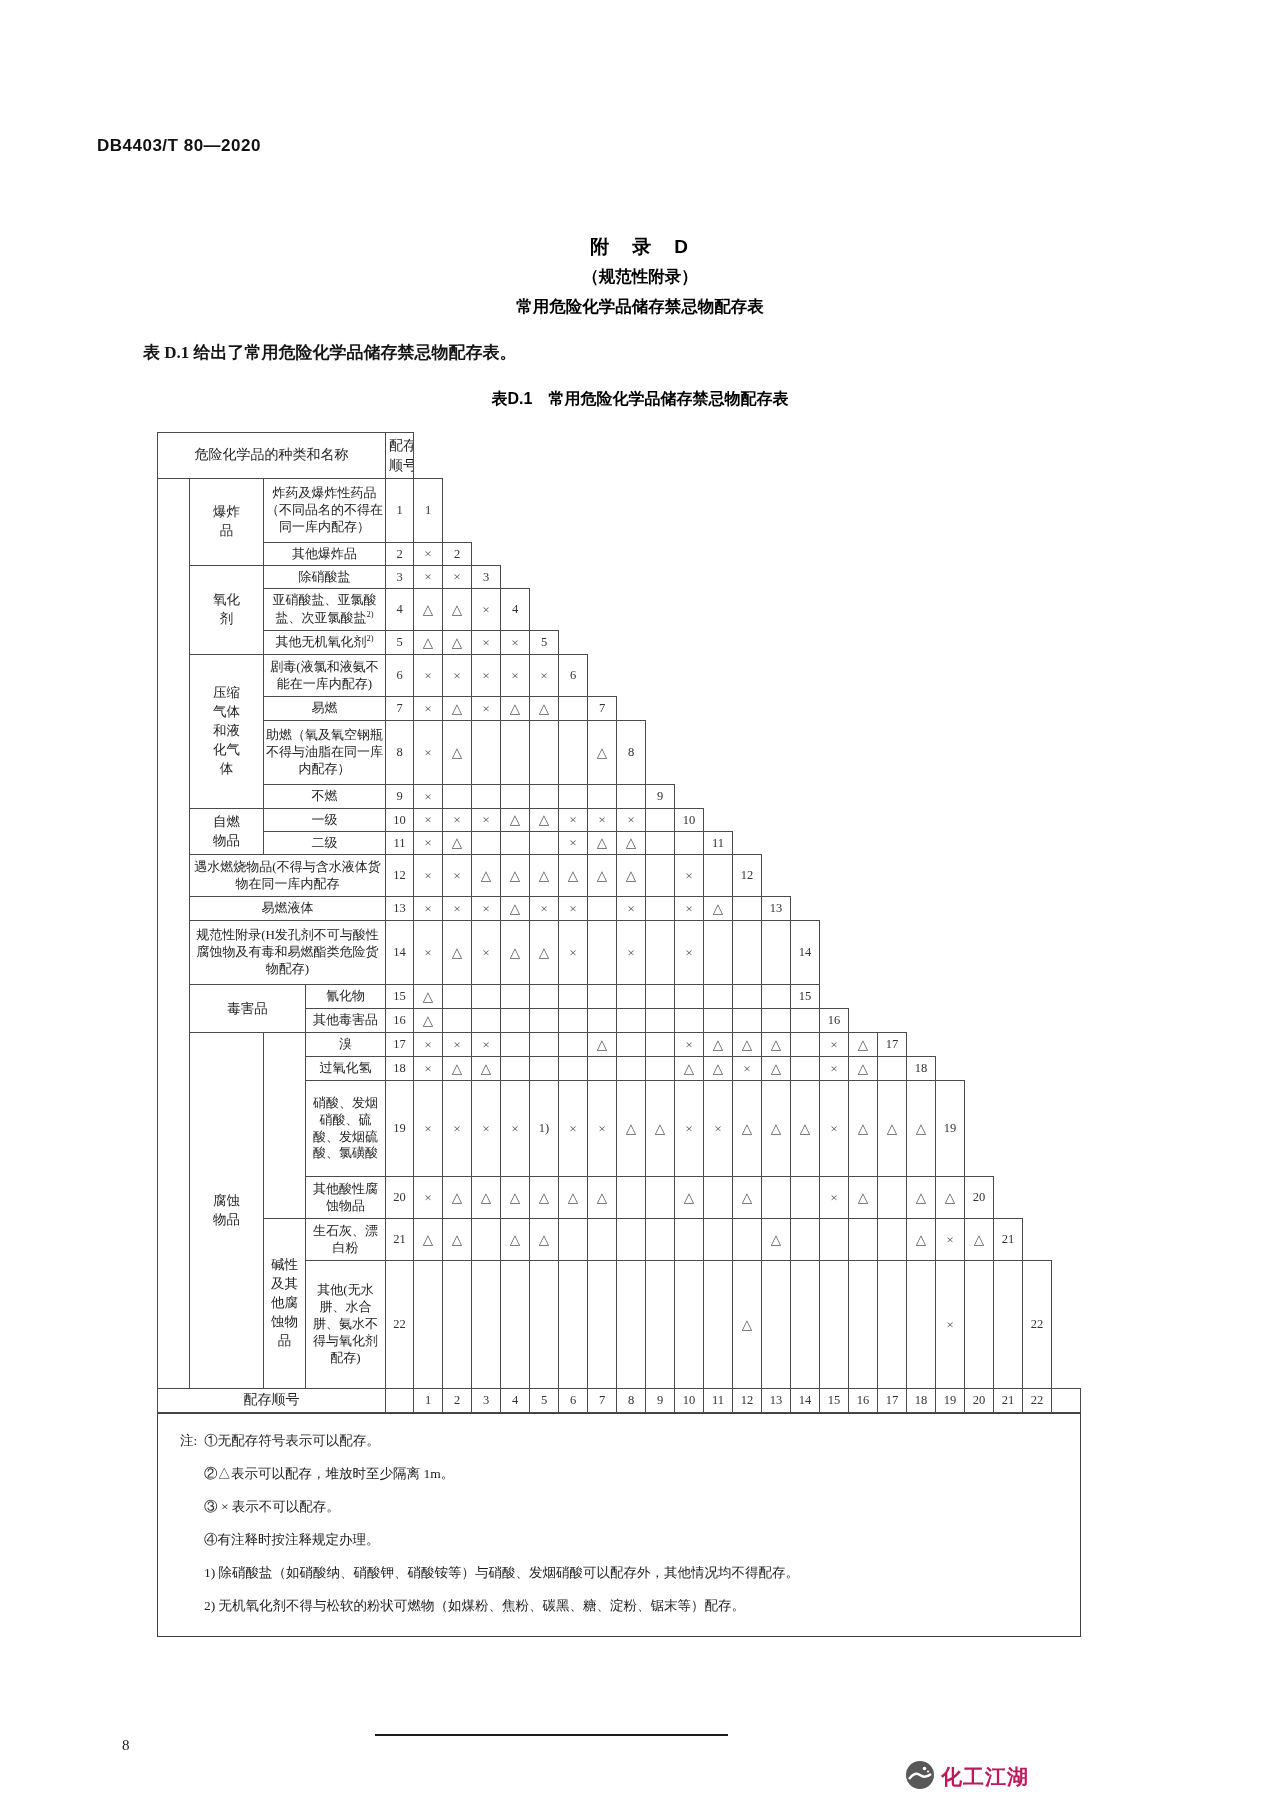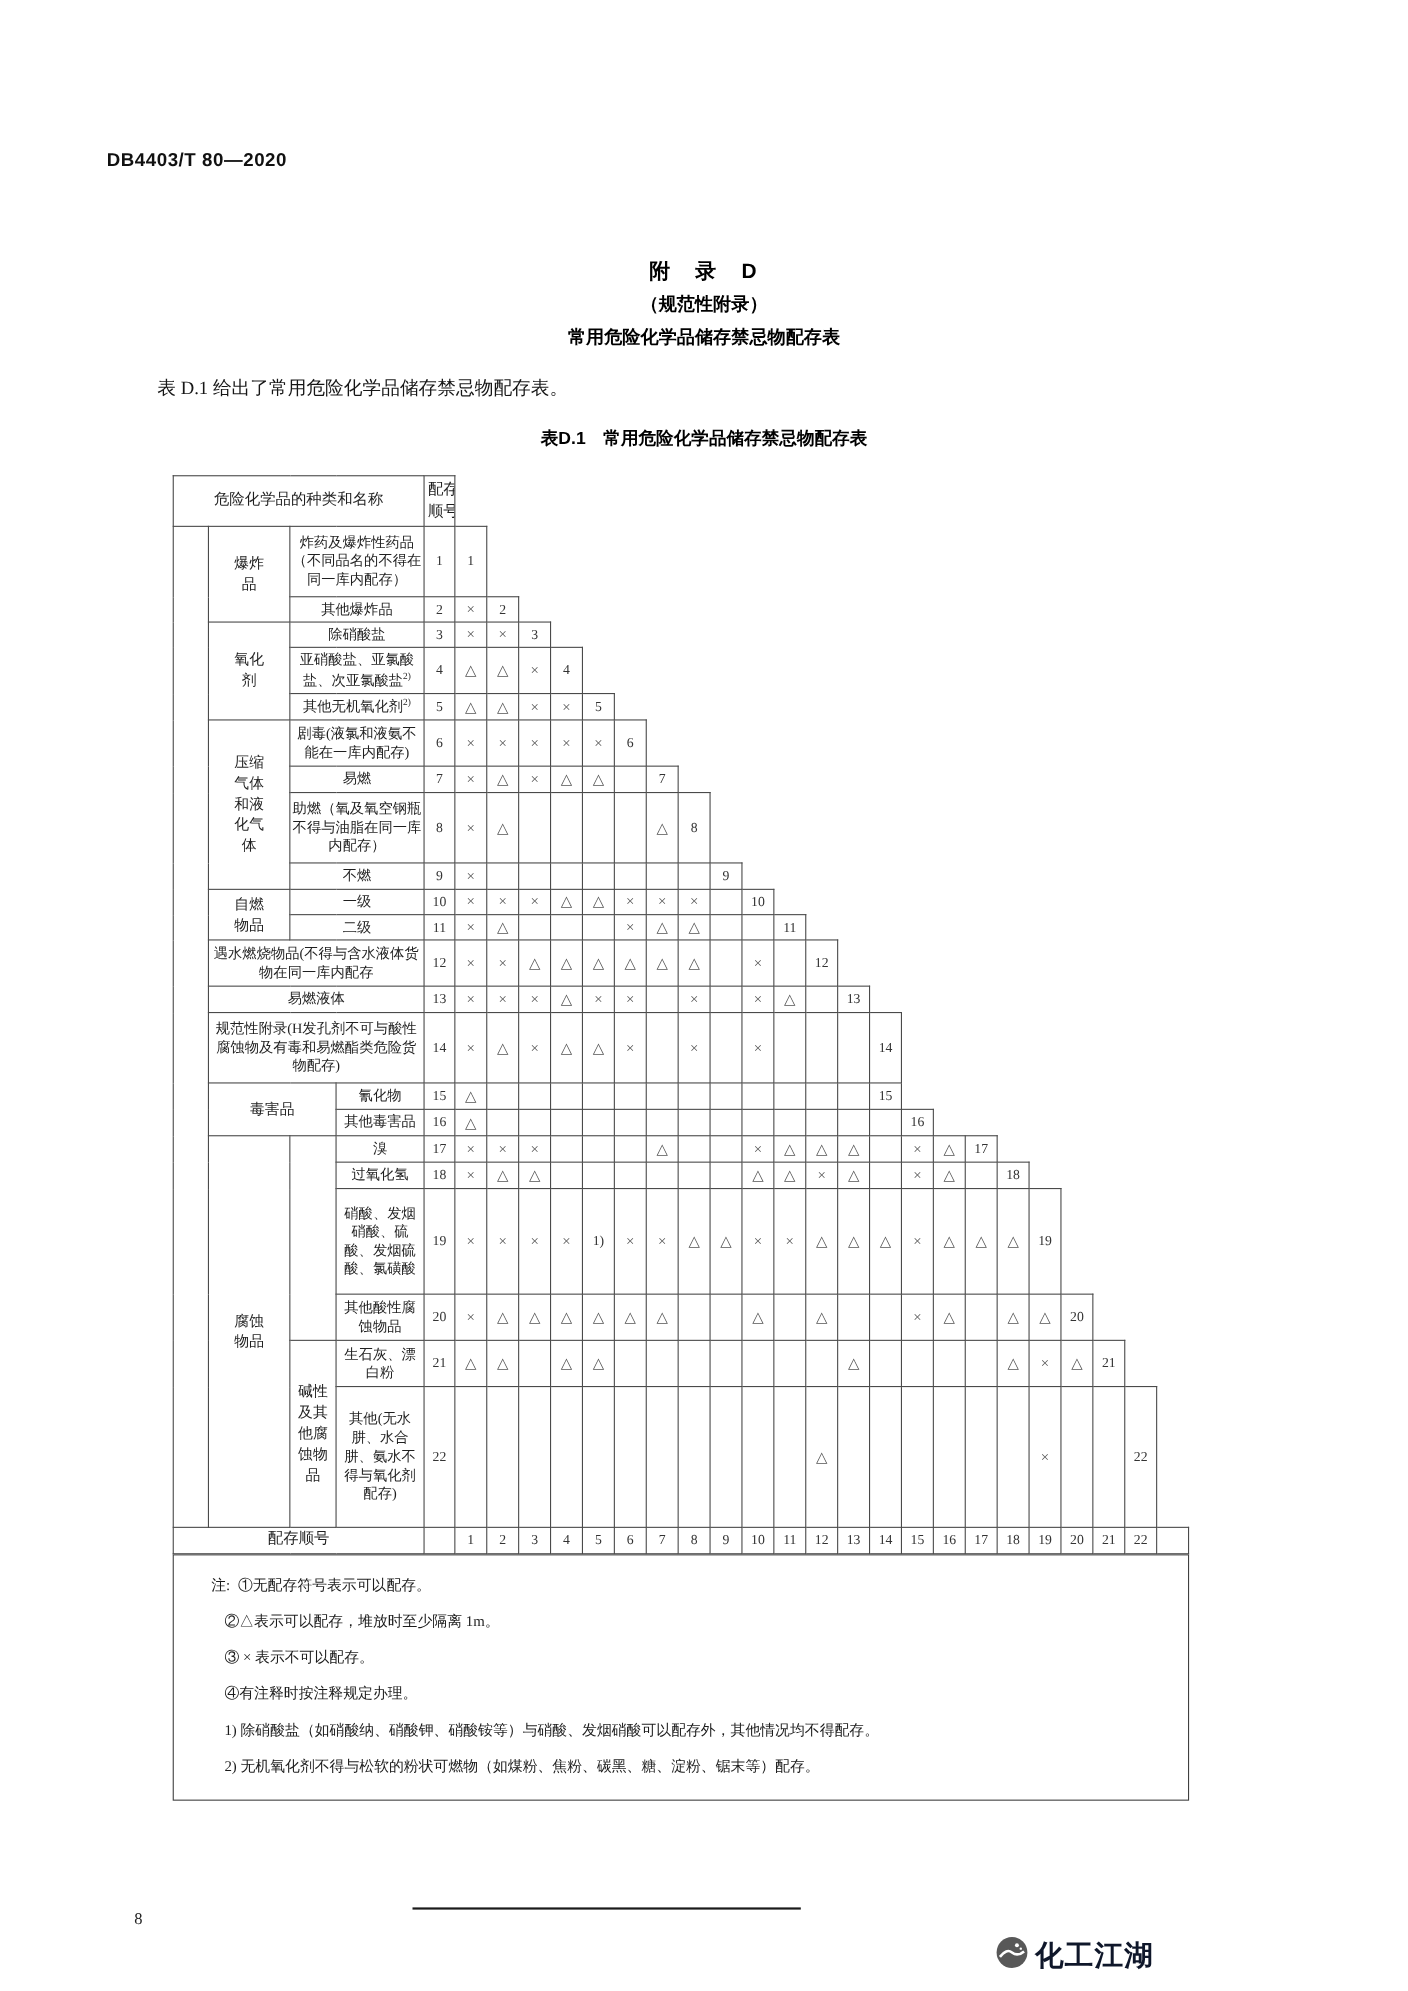--- a/index.html
+++ b/index.html
@@ -11,21 +11,21 @@
   .abs{position:absolute;}
   .doc-code{
     left:97px;top:136px;font-family:"Liberation Sans",sans-serif;
     font-weight:700;font-size:17px;letter-spacing:.5px;color:#111;
   }
   .center-line{left:0;width:100%;text-align:center;color:#000;
     font-family:"Liberation Sans",sans-serif;font-weight:700;}
   .h1{top:234px;font-size:19px;letter-spacing:2px;}
   .h2{top:266px;font-size:16.5px;}
   .h3{top:296px;font-size:16.5px;}
-  .intro{left:143px;top:341px;font-size:17px;color:#161616;}
+  .intro{left:143px;top:341px;font-size:17px;color:#161616;font-weight:bold;}
   .caption{top:389px;font-size:16px;}
   .tableWrap{left:157px;top:432px;}
   table{border-collapse:collapse;table-layout:fixed;width:923px;}
   td{text-align:center;vertical-align:middle;padding:1px 2px;
      font-size:13px;line-height:1.3;overflow:hidden;}
   td.bd{border:1px solid #4a4a4a;}
   td.nb{border:none;}
   td.head{font-size:14px;}
   td.sym{color:#555;font-size:13.5px;}
   td.num{font-size:12.5px;color:#333;font-family:"Liberation Serif",serif;}
@@ -33,27 +33,27 @@
   td.group{font-size:13.5px;}
   .wrap1{display:inline-block;width:1.08em;word-break:break-all;line-height:1.55;margin-left:48px;}
   .wrap2{display:inline-block;width:2.15em;word-break:break-all;line-height:1.4;}
   sup{font-size:8.5px;}
   .notes{
     left:157px;top:1413px;width:886px;
     border:1.5px solid #404040;background:#fff;
     padding:10px 18px 14px 18px;font-size:13.5px;color:#1c1c1c;
   }
   .nline{margin-left:28px;line-height:33px;white-space:nowrap;}
-  .nline.first{margin-left:16px;}
+  .nline.first{margin-left:4px;}
   .nlabel{margin-right:7px;}
   .footer-line{left:375px;top:1734px;width:353px;border-top:2.5px solid #1a1a1a;height:0;}
   .page-num{left:122px;top:1737px;font-size:15px;color:#222;}
   .watermark{left:905px;top:1760px;display:flex;align-items:center;gap:6px;}
   .wm-text{font-family:"Liberation Sans",sans-serif;font-weight:700;
-    font-size:26px;color:#0f172a;letter-spacing:1px;}
+    font-size:21px;color:#be185d;letter-spacing:1px;}
 </style>
 </head>
 <body>
 
 <div class="abs doc-code">DB4403/T 80—2020</div>
 
 <div class="abs center-line h1">附　录　D</div>
 <div class="abs center-line h2">（规范性附录）</div>
 <div class="abs center-line h3">常用危险化学品储存禁忌物配存表</div>
 

